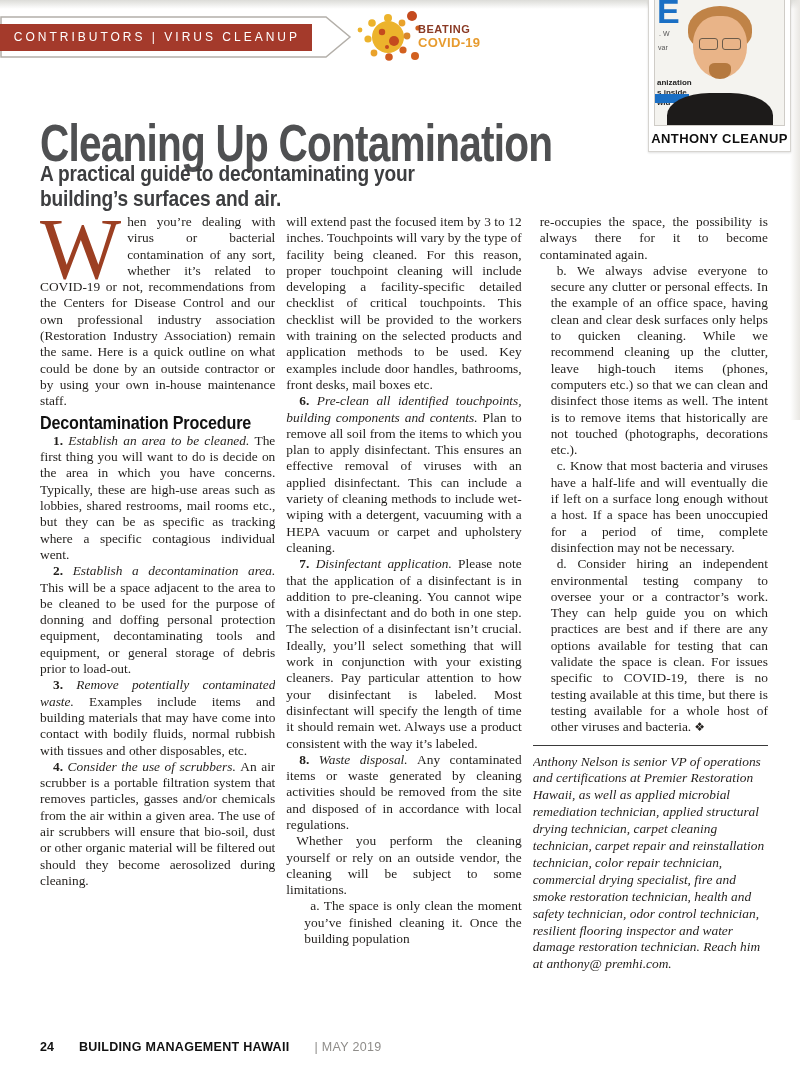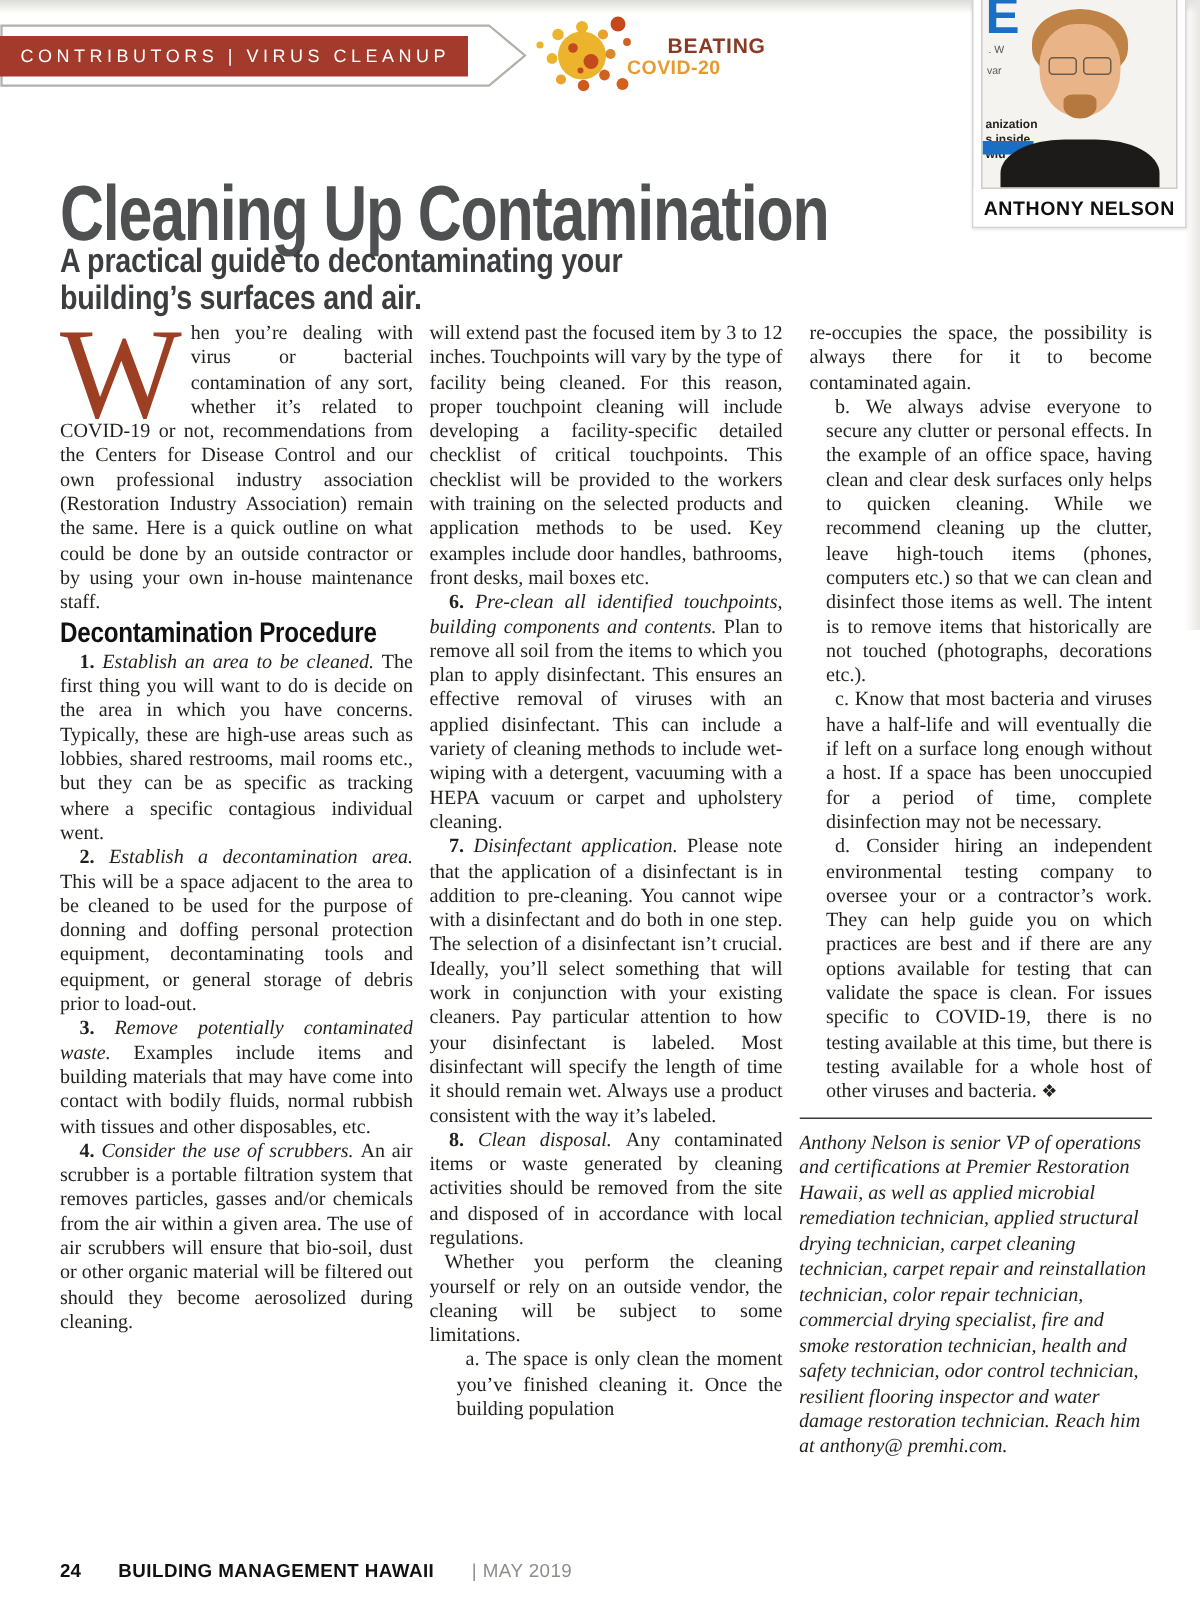--- a/index.html
+++ b/index.html
@@ -11,21 +11,21 @@
   .edge-right{position:absolute;top:0;right:0;width:10px;height:420px;
         background:linear-gradient(90deg,rgba(0,0,0,0),#e9e7e3);}
   
   .banner{position:absolute;left:0;top:14px;width:356px;height:46px;}
   .banner svg{position:absolute;left:0;top:0;}
   .banner-label{position:absolute;left:0;top:10px;width:300px;height:27px;line-height:27px;
         text-align:right;color:#ffffff;font-family:"Liberation Sans",sans-serif;
         font-size:12px;letter-spacing:3px;font-weight:500;}
   .badge{position:absolute;left:352px;top:6px;display:flex;align-items:center;}
   .badge-text{font-family:"Liberation Sans",sans-serif;font-weight:bold;line-height:1.05;margin-left:-6px;}
-  .badge-line1{font-size:14px;letter-spacing:.5px;margin-left:27px;}
+  .badge-line1{font-size:11px;letter-spacing:.5px;}
   .badge-line2{font-size:13px;letter-spacing:.3px;}
   
   .photo-block{position:absolute;left:648px;top:0;width:141px;border:1px solid #d6d4d0;border-top:none;
         background:#ffffff;box-shadow:0 1px 2px rgba(0,0,0,.12);}
   .photo{position:relative;width:129px;height:125px;margin:0 auto;margin-top:0;background:#f4f3ef;overflow:hidden;border:1px solid #cfccc7;border-top:none;}
   .frag-e{position:absolute;left:2px;top:-8px;color:#1a6fc4;font-family:"Liberation Sans",sans-serif;
         font-weight:bold;font-size:34px;}
   .frag-sm{position:absolute;font-family:"Liberation Sans",sans-serif;color:#555;font-size:7px;}
   .frag-dark{position:absolute;font-family:"Liberation Sans",sans-serif;color:#222;font-weight:bold;font-size:8px;line-height:1.25;}
   .blue-stripe{position:absolute;left:0;bottom:22px;width:34px;height:9px;background:#1a6fc4;}
@@ -99,58 +99,58 @@
       <circle cx="30" cy="26" r="3.2" fill="#c44a1e"></circle>
         <circle cx="42" cy="35" r="5" fill="#c44a1e"></circle>
       <circle cx="35" cy="41" r="2" fill="#c44a1e"></circle>
       <circle cx="60" cy="10" r="5" fill="#c44a1e"></circle>
         <circle cx="66" cy="22" r="2.6" fill="#d2601f"></circle>
       <circle cx="63" cy="50" r="4" fill="#d2601f"></circle>
         <circle cx="8" cy="24" r="2.4" fill="#ecb32c"></circle>
     </svg>
     <div class="badge-text">
       <div class="badge-line1" style="color:#8a3a24">BEATING</div>
-      <div class="badge-line2" style="color:#e79b2f">COVID-20</div>
+      <div class="badge-line2" style="color:#e79b2f">COVID-19</div>
     </div>
   </div>
 
   <div class="photo-block">
     <div class="photo">
       <div class="frag-e">E</div>
       <div class="frag-sm" style="left:4px;top:30px">. W</div>
       <div class="frag-sm" style="left:3px;top:44px">var</div>
       <div class="frag-dark" style="left:2px;top:78px;width:34px">anization s inside wid</div>
       <div class="blue-stripe"></div>
       <div class="hair"></div>
       <div class="face"></div>
       <div class="glasses"></div>
       <div class="mouth"></div>
       <div class="goatee"></div>
       <div class="shirt"></div>
     </div>
-    <div class="caption">ANTHONY NELSON</div>
+    <div class="caption">ANTHONY CLEANUP</div>
   </div>
 
   <h1 class="title">Cleaning Up Contamination</h1>
   <h2 class="subtitle">A practical guide to decontaminating your building’s surfaces and air.</h2>
 
   <div class="columns">
     <div class="col">
         <p class="para"><span class="dropcap">W</span>hen you’re dealing with virus or bacterial contamination of any sort, whether it’s related to COVID-19 or not, recommendations from the Centers for Disease Control and our own professional industry association (Restoration Industry Association) remain the same. Here is a quick outline on what could be done by an outside contractor or by using your own in-house maintenance staff.</p>
         <h3 class="col-heading">Decontamination Procedure</h3>
         <p class="para num-para"><span class="num">1. </span><span class="lead">Establish an area to be cleaned. </span>The first thing you will want to do is decide on the area in which you have concerns. Typically, these are high-use areas such as lobbies, shared restrooms, mail rooms etc., but they can be as specific as tracking where a specific contagious individual went.</p>
         <p class="para num-para"><span class="num">2. </span><span class="lead">Establish a decontamination area. </span>This will be a space adjacent to the area to be cleaned to be used for the purpose of donning and doffing personal protection equipment, decontaminating tools and equipment, or general storage of debris prior to load-out.</p>
         <p class="para num-para"><span class="num">3. </span><span class="lead">Remove potentially contaminated waste. </span>Examples include items and building materials that may have come into contact with bodily fluids, normal rubbish with tissues and other disposables, etc.</p>
         <p class="para num-para"><span class="num">4. </span><span class="lead">Consider the use of scrubbers. </span>An air scrubber is a portable filtration system that removes particles, gasses and/or chemicals from the air within a given area. The use of air scrubbers will ensure that bio-soil, dust or other organic material will be filtered out should they become aerosolized during cleaning.</p>
       </div>
     <div class="col">
         <p class="para">will extend past the focused item by 3 to 12 inches. Touchpoints will vary by the type of facility being cleaned. For this reason, proper touchpoint cleaning will include developing a facility-specific detailed checklist of critical touchpoints. This checklist will be provided to the workers with training on the selected products and application methods to be used. Key examples include door handles, bathrooms, front desks, mail boxes etc.</p>
         <p class="para num-para"><span class="num">6. </span><span class="lead">Pre-clean all identified touchpoints, building components and contents. </span>Plan to remove all soil from the items to which you plan to apply disinfectant. This ensures an effective removal of viruses with an applied disinfectant. This can include a variety of cleaning methods to include wet-wiping with a detergent, vacuuming with a HEPA vacuum or carpet and upholstery cleaning.</p>
         <p class="para num-para"><span class="num">7. </span><span class="lead">Disinfectant application. </span>Please note that the application of a disinfectant is in addition to pre-cleaning. You cannot wipe with a disinfectant and do both in one step. The selection of a disinfectant isn’t crucial. Ideally, you’ll select something that will work in conjunction with your existing cleaners. Pay particular attention to how your disinfectant is labeled. Most disinfectant will specify the length of time it should remain wet. Always use a product consistent with the way it’s labeled.</p>
-        <p class="para num-para"><span class="num">8. </span><span class="lead">Clean disposal. </span>Any contaminated items or waste generated by cleaning activities should be removed from the site and disposed of in accordance with local regulations.</p>
+        <p class="para num-para"><span class="num">8. </span><span class="lead">Waste disposal. </span>Any contaminated items or waste generated by cleaning activities should be removed from the site and disposed of in accordance with local regulations.</p>
         <p class="para indent">Whether you perform the cleaning yourself or rely on an outside vendor, the cleaning will be subject to some limitations.</p>
         <p class="para sub"><span class="">a. </span>The space is only clean the moment you’ve finished cleaning it. Once the building population</p>
       </div>
     <div class="col">
         <p class="para sub-cont">re-occupies the space, the possibility is always there for it to become contaminated again.</p>
         <p class="para sub"><span class="">b. </span>We always advise everyone to secure any clutter or personal effects. In the example of an office space, having clean and clear desk surfaces only helps to quicken cleaning. While we recommend cleaning up the clutter, leave high-touch items (phones, computers etc.) so that we can clean and disinfect those items as well. The intent is to remove items that historically are not touched (photographs, decorations etc.).</p>
         <p class="para sub"><span class="">c. </span>Know that most bacteria and viruses have a half-life and will eventually die if left on a surface long enough without a host. If a space has been unoccupied for a period of time, complete disinfection may not be necessary.</p>
         <p class="para sub"><span class="">d. </span>Consider hiring an independent environmental testing company to oversee your or a contractor’s work. They can help guide you on which practices are best and if there are any options available for testing that can validate the space is clean. For issues specific to COVID-19, there is no testing available at this time, but there is testing available for a whole host of other viruses and bacteria.<span class="endmark"> ❖</span></p>
         <div class="bio-rule"></div>
         <p class="para bio">Anthony Nelson is senior VP of operations and certifications at Premier Restoration Hawaii, as well as applied microbial remediation technician, applied structural drying technician, carpet cleaning technician, carpet repair and reinstallation technician, color repair technician, commercial drying specialist, fire and smoke restoration technician, health and safety technician, odor control technician, resilient flooring inspector and water damage restoration technician. Reach him at anthony@ premhi.com.</p>

